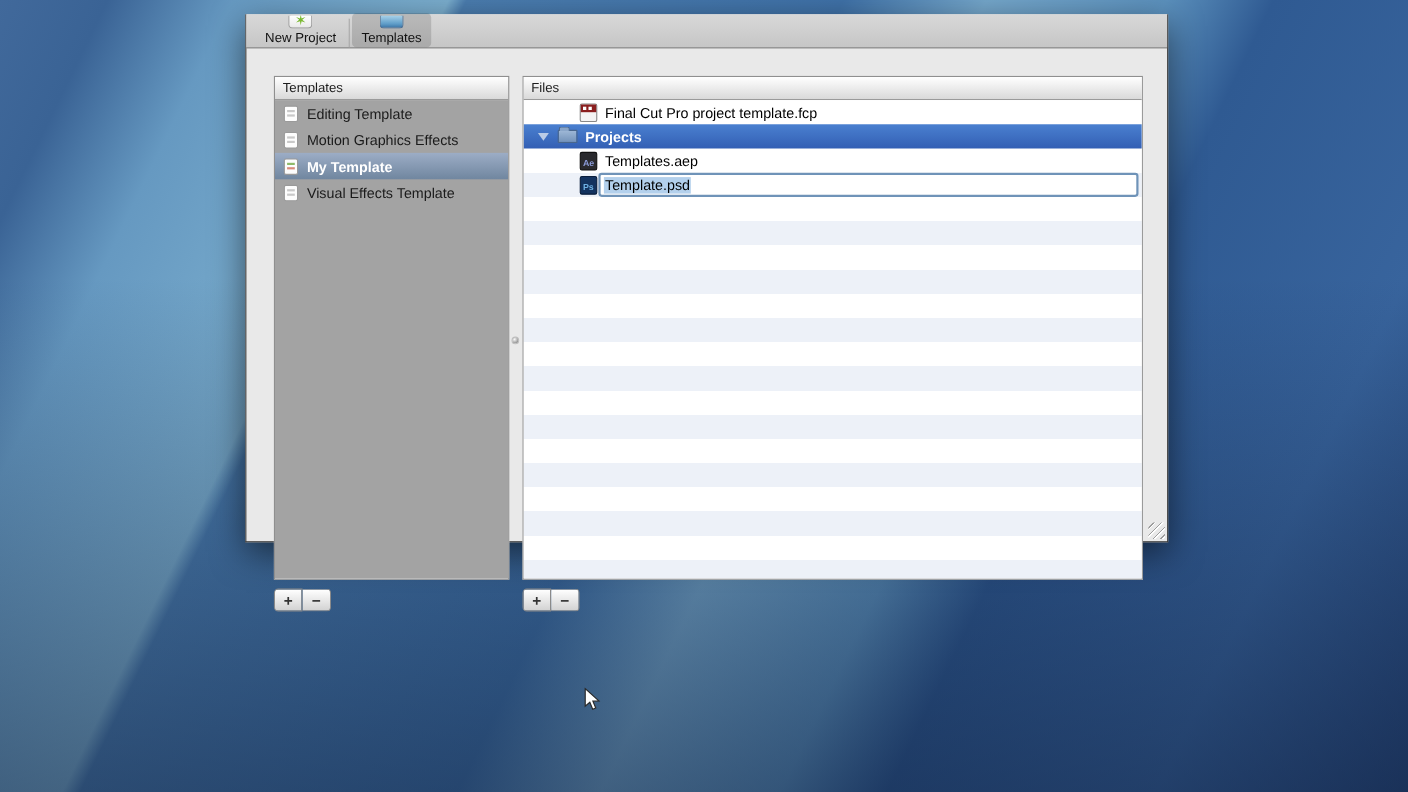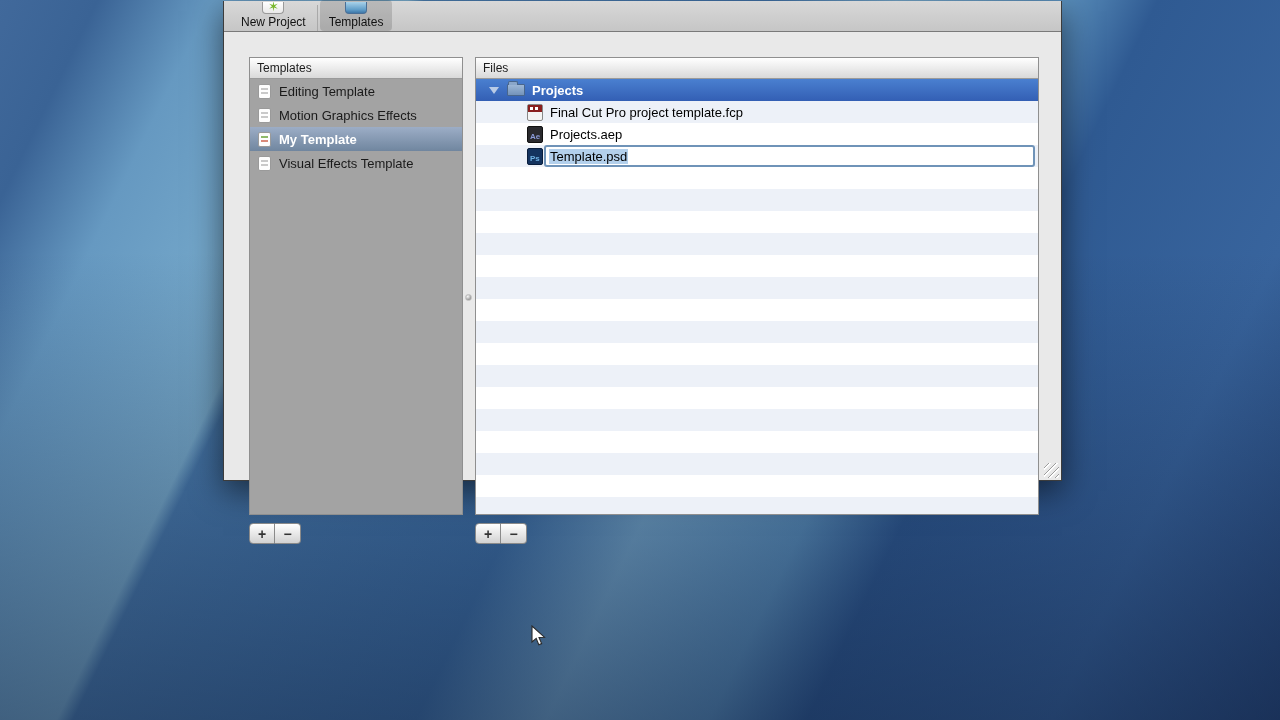--- a/index.html
+++ b/index.html
@@ -13,21 +13,21 @@
       linear-gradient(116deg,
         #41699b 0%, #3a6395 6%,
         #6699c1 13%, #7aadcd 25%,
         #4a7cae 26%, #3f71a7 47%,
         #74a6ca 55%, #5b90bc 65%,
         #2f5a92 71%, #38649d 86%, #28497c 100%);
   }
 
   
   .window {
-    position:absolute; left:223px; top:1px; width:839px; height:480px;
+    position:absolute; left:223px; top:13px; width:839px; height:480px;
     background:#e9e9e9;
     border:1px solid #3c3c3c;
     border-top:none;
     box-shadow:0 10px 30px rgba(0,0,0,0.55);
   }
 
   
   .toolbar {
     position:absolute; left:0; top:0; right:0; height:31px;
     background:linear-gradient(to bottom,#d8d8d8,#c6c6c6);
@@ -191,36 +191,36 @@
         </div>
       </div>
     </div>
 
     <div class="dimple"></div>
 
     <div class="panel panel-files">
       <div class="panel-header">Files</div>
       <div class="files-list">
 
+        <div class="file-row">
+          <span class="file-indent"></span>
+          <span class="file-icon fcp-icon"></span>
+          <span>Final Cut Pro project template.fcp</span>
+        </div>
+
         <div class="file-row row-folder">
           <span class="disclosure"></span>
           <span class="folder-icon"></span>
           <span>Projects</span>
         </div>
 
         <div class="file-row">
           <span class="file-indent"></span>
-          <span class="file-icon fcp-icon"></span>
-          <span>Final Cut Pro project template.fcp</span>
-        </div>
-
-        <div class="file-row">
-          <span class="file-indent"></span>
           <span class="file-icon badge-icon aep-icon">Ae</span>
-          <span>Projects.aep</span>
+          <span>Templates.aep</span>
         </div>
 
         <div class="file-row">
           <span class="file-indent"></span>
           <span class="file-icon badge-icon psd-icon">Ps</span>
           <span class="edit-field">
               <span class="edit-text">Template.psd</span>
             </span>
         </div>
 

